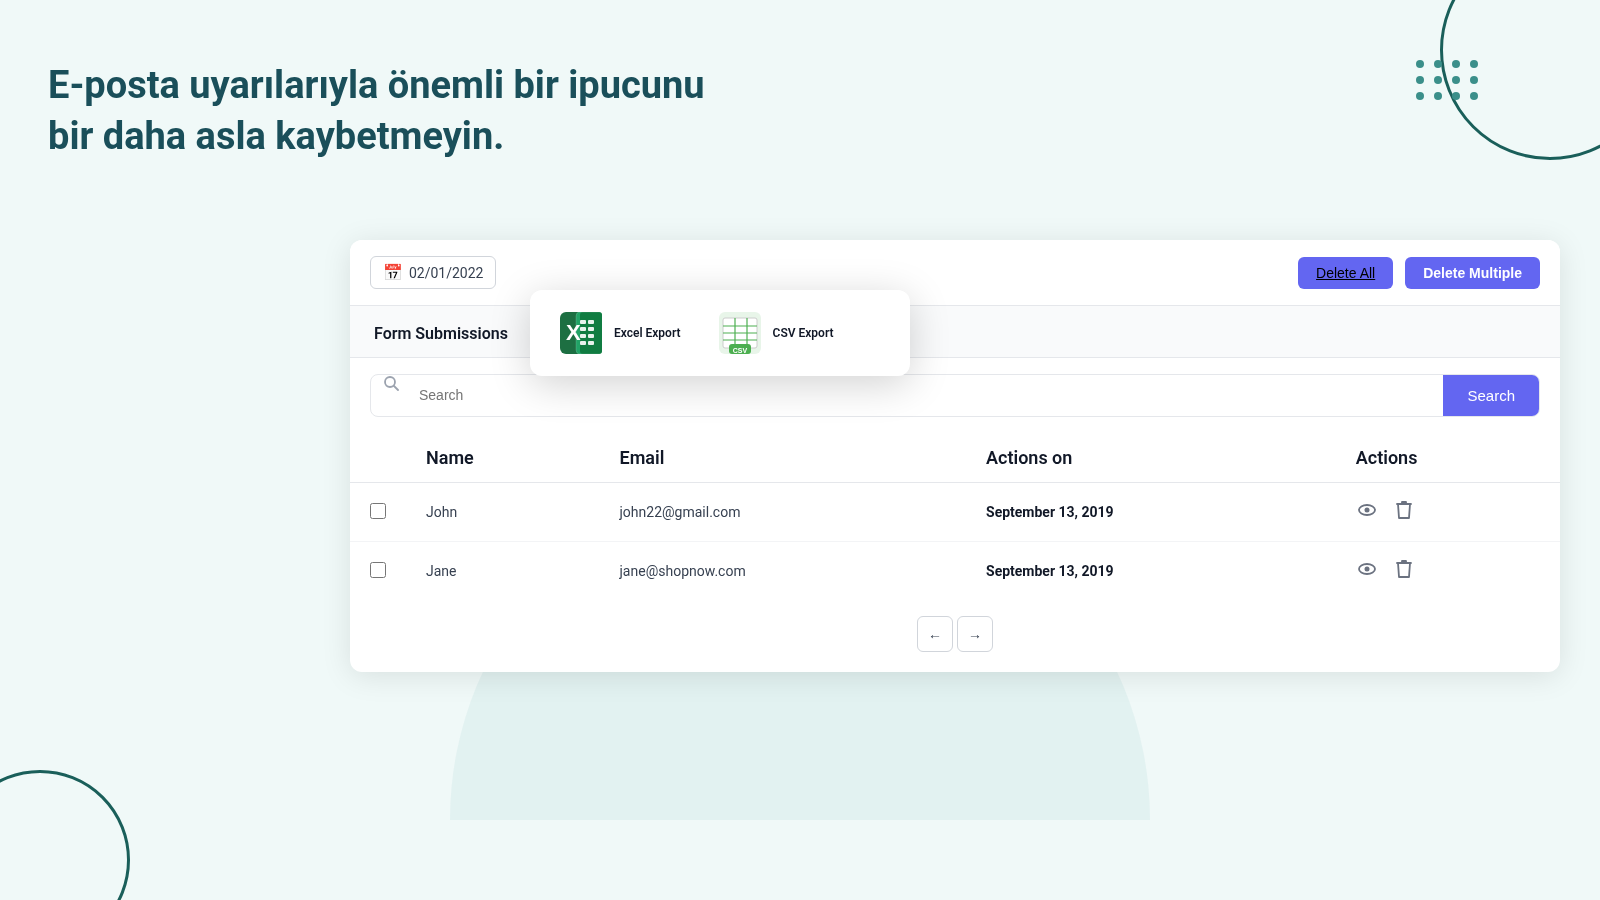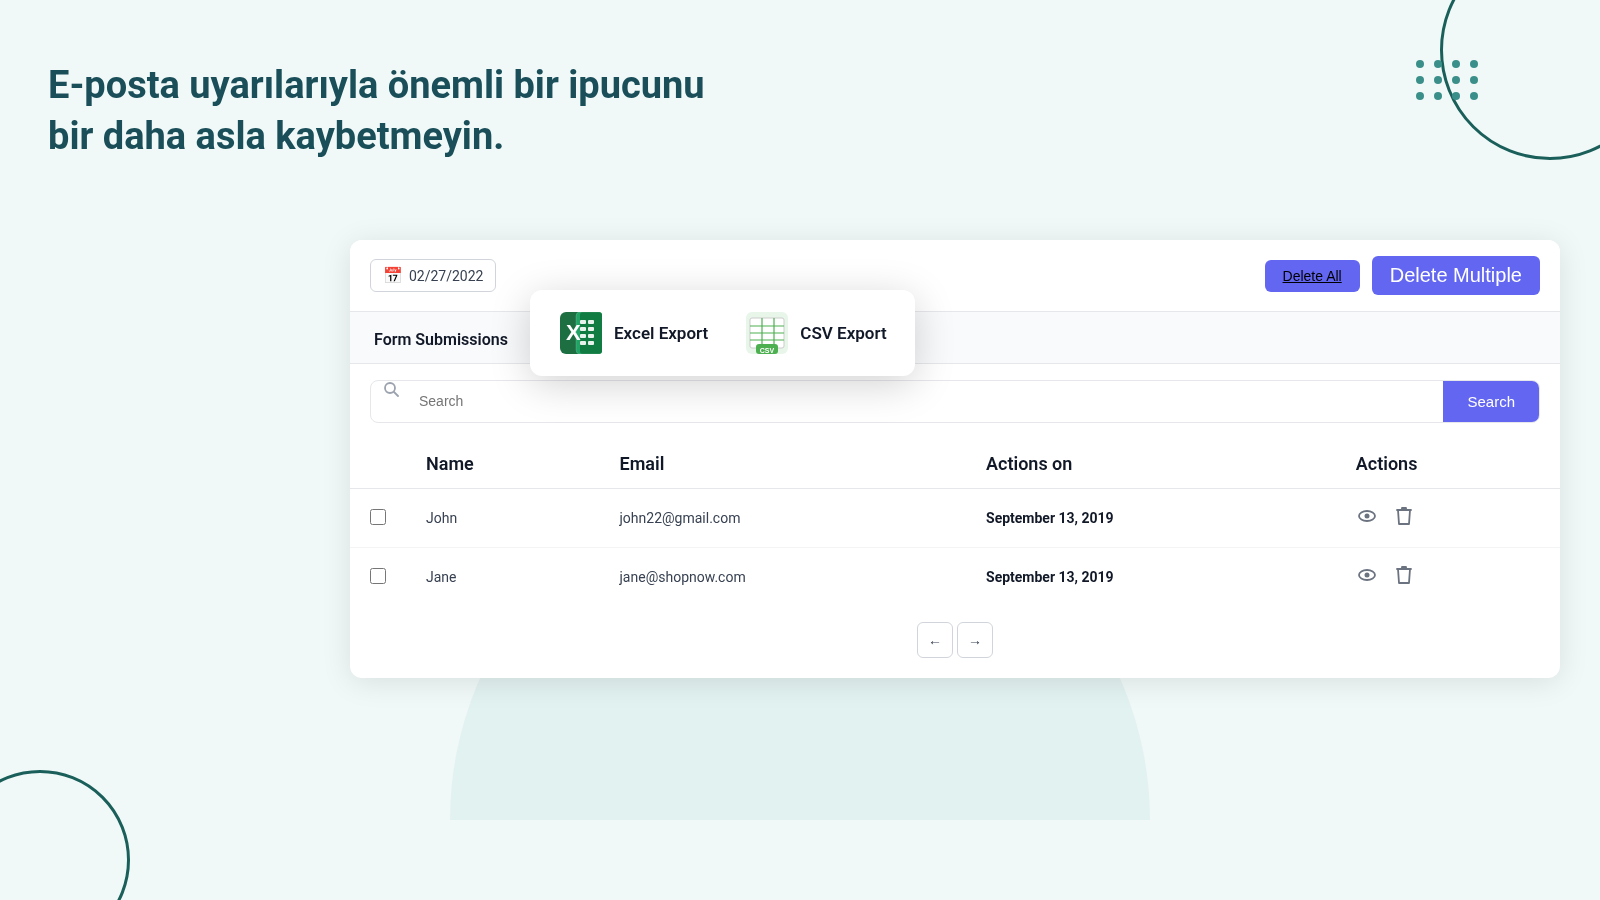--- a/index.html
+++ b/index.html
@@ -124,22 +124,22 @@
       font-weight: 500;
       cursor: pointer;
       text-decoration: underline;
     }
     .btn-delete-multiple {
       background: #6366f1;
       color: #fff;
       border: none;
       border-radius: 6px;
       padding: 8px 18px;
-      font-size: 20px;
-      font-weight: 400;
+      font-size: 14px;
+      font-weight: 700;
       cursor: pointer;
     }
 
     
     .export-dropdown {
       position: absolute;
       top: 50px;
       left: 180px;
       background: #fff;
       border-radius: 12px;
@@ -151,21 +151,21 @@
       z-index: 10;
       min-width: 380px;
     }
     .export-option {
       display: flex;
       align-items: center;
       gap: 10px;
       cursor: pointer;
     }
     .export-option-label {
-      font-size: 17px;
+      font-size: 12px;
       font-weight: 600;
       color: #111827;
     }
 
     
     .form-submissions {
       padding: 0;
     }
     .section-title {
       padding: 18px 24px 14px;
@@ -319,21 +319,21 @@
 
 <div class="hero-text">
   <h1>E-posta uyarılarıyla önemli bir ipucunu bir daha asla kaybetmeyin.</h1>
 </div>
 
 <div class="main-panel">
 
   <div class="toolbar">
     <div class="date-badge">
       <span class="cal-icon">📅</span>
-      <span>02/27/2022</span>
+      <span>02/01/2022</span>
     </div>
     <div class="toolbar-spacer"></div>
     <button class="btn-delete-all">Delete All</button>
     <button class="btn-delete-multiple">Delete Multiple</button>
 
     <div class="export-dropdown">
       <div class="export-option">
 
         <svg class="excel-svg" viewBox="0 0 46 46" xmlns="http://www.w3.org/2000/svg">
           <rect x="2" y="2" width="42" height="42" rx="6" fill="#1D6F42"></rect>

